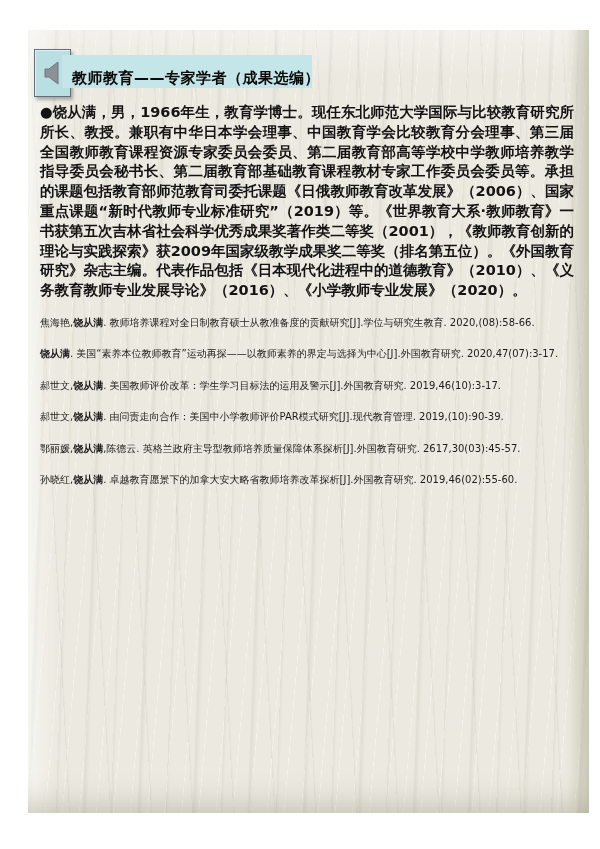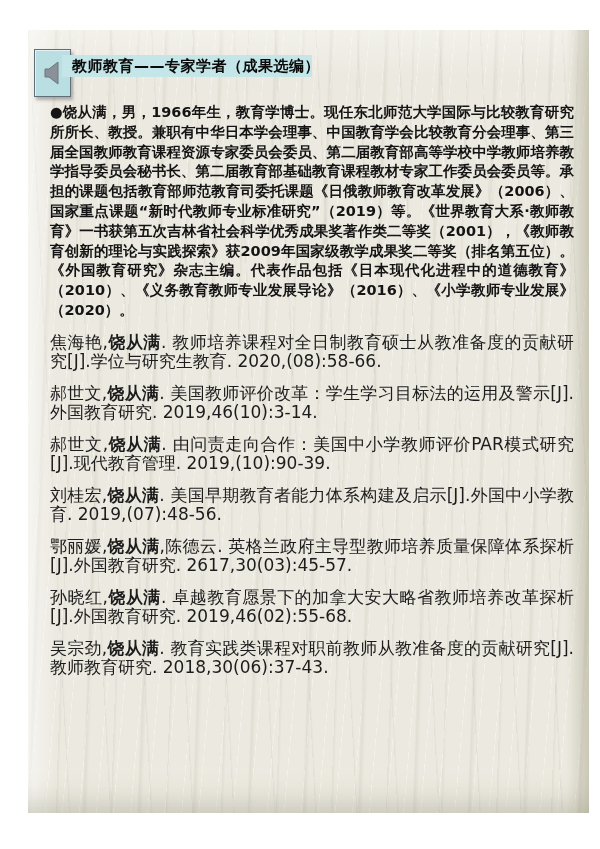--- a/index.html
+++ b/index.html
@@ -39,52 +39,52 @@
     background:#b9dfe3;
     border:1px solid #5f6e79;
     box-shadow:2px 3px 3px rgba(110,110,110,0.5), inset 1px 1px 0 rgba(255,255,255,0.6);
     display:flex;align-items:center;justify-content:center;
     cursor:pointer;
   }
   .speaker-btn svg{display:block;}
   .title-bar{
     position:absolute;
     left:34px;top:25px;
-    width:250px;height:22px;
+    width:250px;height:33px;
     background:#c5e6e8;
-    display:flex;align-items:center;
+    display:flex;align-items:flex-end;
     padding-left:10px;
     box-sizing:border-box;
   }
   .title-bar .title-text{
     font-size:15px;
     font-weight:bold;
     color:#0a0a0a;
     letter-spacing:0.5px;
     white-space:nowrap;
   }
   .content{
     position:absolute;
     left:0;top:0;
     width:100%;height:100%;
     box-sizing:border-box;
-    padding:73px 15px 0 22px;
+    padding:73px 15px 0 12px;
   }
   .bio{
     margin:0;
     font-size:14.5px;
     font-weight:bold;
     line-height:19.8px;
     text-align:justify;
     color:#141414;
   }
   .citations{margin-top:3px;}
   .citation{
     margin:12px 0 0 0;
-    font-size:17px;
+    font-size:10px;
     font-weight:normal;
     line-height:19.5px;
     text-align:justify;
     color:#1c1c1c;
   }
   .citation .author-bold{font-weight:bold;}
 </style>
 </head>
 <body>
 
@@ -99,29 +99,28 @@
   <div class="title-bar">
     <span class="title-text">教师教育——专家学者（成果选编）</span>
   </div>
 
   <div class="content">
     <p class="bio">●饶从满，男，1966年生，教育学博士。现任东北师范大学国际与比较教育研究所所长、教授。兼职有中华日本学会理事、中国教育学会比较教育分会理事、第三届全国教师教育课程资源专家委员会委员、第二届教育部高等学校中学教师培养教学指导委员会秘书长、第二届教育部基础教育课程教材专家工作委员会委员等。承担的课题包括教育部师范教育司委托课题《日俄教师教育改革发展》（2006）、国家重点课题“新时代教师专业标准研究”（2019）等。《世界教育大系·教师教育》一书获第五次吉林省社会科学优秀成果奖著作类二等奖（2001），《教师教育创新的理论与实践探索》获2009年国家级教学成果奖二等奖（排名第五位）。《外国教育研究》杂志主编。代表作品包括《日本现代化进程中的道德教育》（2010）、《义务教育教师专业发展导论》（2016）、《小学教师专业发展》（2020）。</p>
 
     <div class="citations" id="citations">
   <p class="citation"><span class="author-before">焦海艳,</span><span class="author-bold">饶从满</span><span class="citation-rest">. 教师培养课程对全日制教育硕士从教准备度的贡献研究[J].学位与研究生教育. 2020,(08):58-66.</span></p>
 
+  <p class="citation"><span class="author-before"></span><span class="author-bold">饶从满</span><span class="citation-rest">. 美国“素养本位教师教育”运动再探——以教师素养的界定与选择为中心[J].外国教育研究. 2020,47(07):3-17.</span></p>
 
 
-  <p class="citation"><span class="author-before">郝世文,</span><span class="author-bold">饶从满</span><span class="citation-rest">. 美国教师评价改革：学生学习目标法的运用及警示[J].外国教育研究. 2019,46(10):3-14.</span></p>
+  <p class="citation"><span class="author-before">郝世文,</span><span class="author-bold">饶从满</span><span class="citation-rest">. 美国教师评价改革：学生学习目标法的运用及警示[J].外国教育研究. 2019,46(10):3-17.</span></p>
 
   <p class="citation"><span class="author-before">郝世文,</span><span class="author-bold">饶从满</span><span class="citation-rest">. 由问责走向合作：美国中小学教师评价PAR模式研究[J].现代教育管理. 2019,(10):90-39.</span></p>
 
-  <p class="citation"><span class="author-before">刘桂宏,</span><span class="author-bold">饶从满</span><span class="citation-rest">. 美国早期教育者能力体系构建及启示[J].外国中小学教育. 2019,(07):48-56.</span></p>
 
   <p class="citation"><span class="author-before">鄂丽媛,</span><span class="author-bold">饶从满</span><span class="citation-rest">,陈德云. 英格兰政府主导型教师培养质量保障体系探析[J].外国教育研究. 2617,30(03):45-57.</span></p>
 
-  <p class="citation"><span class="author-before">孙晓红,</span><span class="author-bold">饶从满</span><span class="citation-rest">. 卓越教育愿景下的加拿大安大略省教师培养改革探析[J].外国教育研究. 2019,46(02):55-68.</span></p>
+  <p class="citation"><span class="author-before">孙晓红,</span><span class="author-bold">饶从满</span><span class="citation-rest">. 卓越教育愿景下的加拿大安大略省教师培养改革探析[J].外国教育研究. 2019,46(02):55-60.</span></p>
 
-  <p class="citation"><span class="author-before">吴宗劲,</span><span class="author-bold">饶从满</span><span class="citation-rest">. 教育实践类课程对职前教师从教准备度的贡献研究[J].教师教育研究. 2018,30(06):37-43.</span></p>
 </div>
   </div>
 
 </div>
 
 </body></html>

